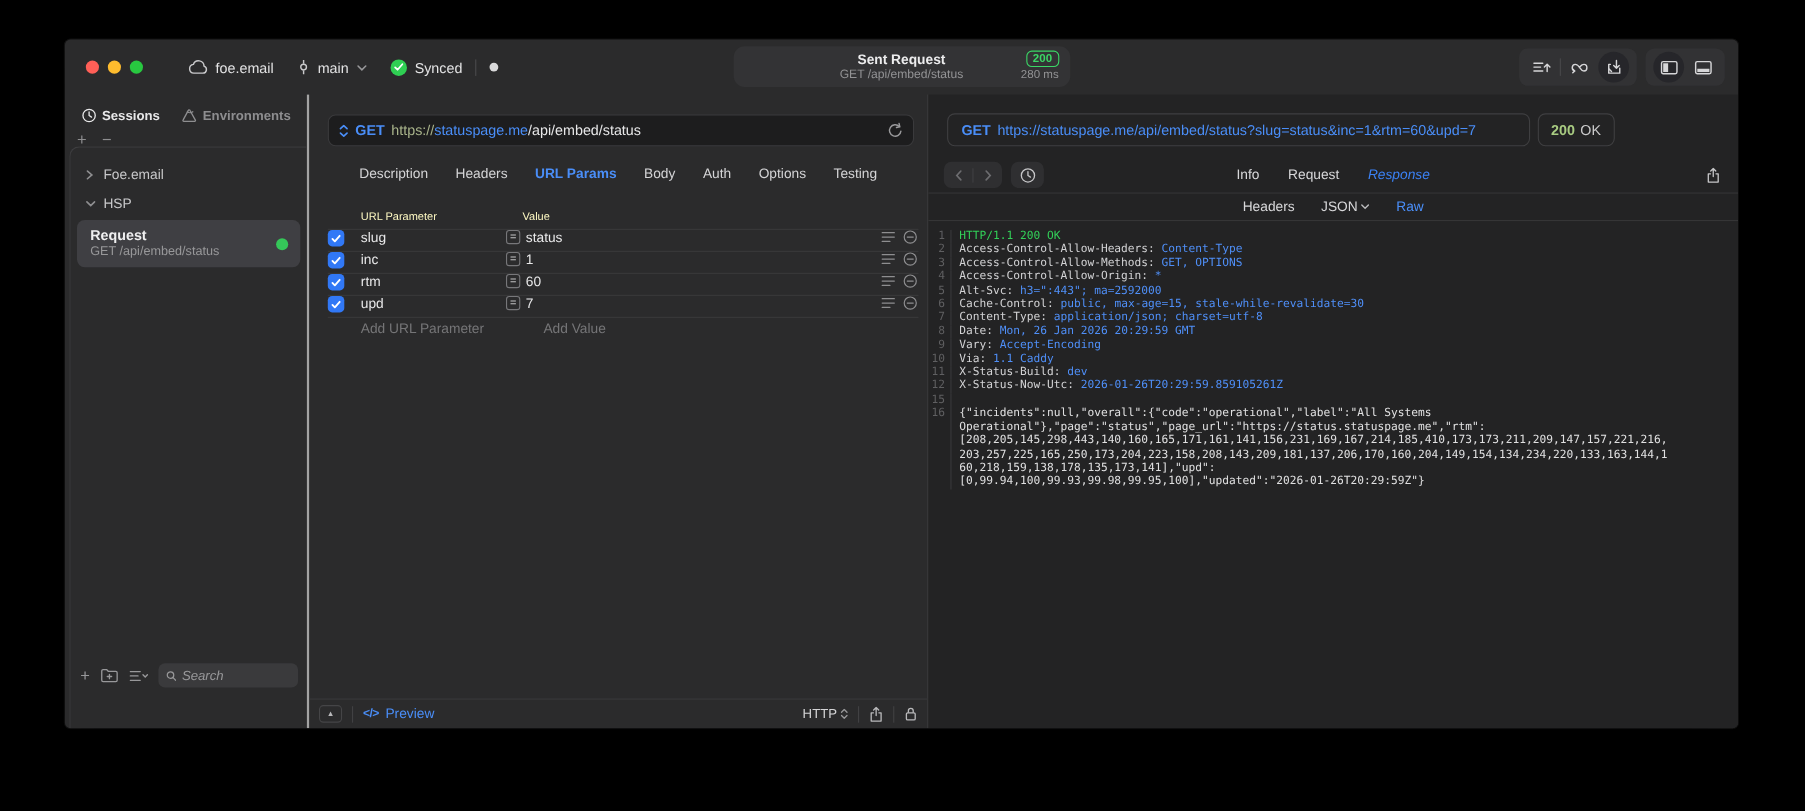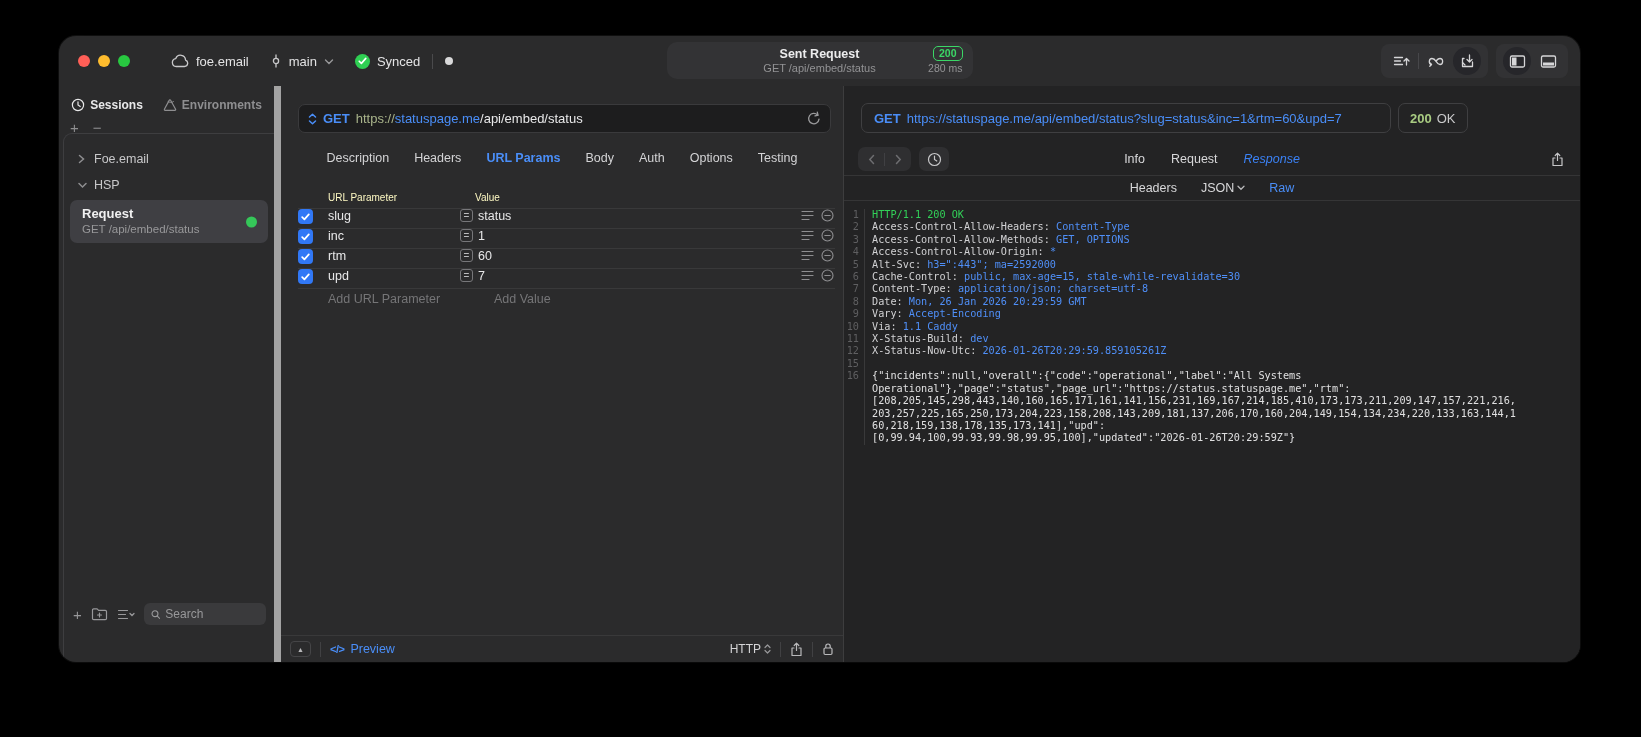--- a/index.html
+++ b/index.html
@@ -1,18 +1,18 @@
 <!DOCTYPE html>
 <html><head>
 <meta charset="utf-8">
 <style>
   * { margin:0; padding:0; box-sizing:border-box; }
   html,body { width:1641px; height:737px; overflow:hidden; background:#000; font-family:"Liberation Sans","DejaVu Sans",sans-serif; }
   .stage { position:relative; width:1641px; height:737px; background:#000; }
-  .window { position:absolute; left:59px; top:36px; width:1521px; height:626px; background:#2b2b2c; border-radius:17px; overflow:hidden; box-shadow:0 25px 70px rgba(0,0,0,.65), 0 0 0 1px rgba(255,255,255,.07); }
+  .window { position:absolute; left:59px; top:36px; width:1521px; height:626px; background:#2b2b2c; border-radius:5px; overflow:hidden; box-shadow:0 25px 70px rgba(0,0,0,.65), 0 0 0 1px rgba(255,255,255,.07); }
 
   
   .titlebar { position:relative; height:50px; }
   .traffic { position:absolute; left:19px; top:19px; display:flex; gap:8px; }
   .traffic span { width:12px; height:12px; border-radius:50%; }
   .tl-red{background:#ff5f57}.tl-yellow{background:#febc2e}.tl-green{background:#28c840}
   .proj { position:absolute; left:112px; top:0; height:50px; display:flex; align-items:center; gap:7px; color:#e3e3e4; font-size:13px; }
   .proj .icon { display:flex; color:#c9c9cb; }
   .proj .sep { width:1px; height:15px; background:#4a4a4c; margin:0 5px; }
   .proj .gap { width:7px; }
@@ -28,41 +28,41 @@
   .cp-ms { font-size:10.5px; color:#939395; }
 
   .tb-actions { position:absolute; right:12px; top:8px; display:flex; gap:8px; }
   .act-pill { height:34px; background:#323234; border-radius:8px; display:flex; align-items:center; padding:0 5px; color:#d6d6d8; }
   .act-btn { width:30px; height:28px; display:flex; align-items:center; justify-content:center; border-radius:50%; }
   .act-btn.circled { background:#26262a; width:28px; height:28px; margin:0 2px; }
   .act-sep { width:1px; height:16px; background:#47474a; margin:0 2px; }
 
   
   .content { position:absolute; top:50px; left:0; right:0; bottom:0; display:flex; }
-  .sidebar { width:222px; flex:none; position:relative; border-right:7px solid #a3a3a3; }
+  .sidebar { width:222px; flex:none; position:relative; border-right:2px solid #a3a3a3; }
   .editor { width:563px; flex:none; position:relative; border-right:1px solid #3d3d3e; }
   .viewer { flex:1; background:#232324; display:flex; flex-direction:column; position:relative; }
 
   
   .sb-tabs { height:34px; display:flex; align-items:center; justify-content:center; gap:20px; padding-top:4px; }
   .sb-tab { display:flex; align-items:center; gap:5px; font-size:12px; font-weight:700; color:#8e8e90; }
   .sb-tab.active { color:#e8e8e9; }
   .sb-pm { position:absolute; top:33px; left:11px; display:flex; gap:14px; color:#8e8e90; font-size:15px; z-index:2; }
   .sb-panel { position:absolute; left:4px; right:0; top:47px; bottom:0; border-top:1px solid #3e3e40; border-left:1px solid #3e3e40; border-top-left-radius:9px; }
   .tree { padding-top:12px; }
   .tree-row { display:flex; align-items:center; gap:7px; height:26px; padding:0 14px; color:#c8c8ca; font-size:12.5px; }
   .tree-row .chev { color:#8e8e90; display:flex; width:9px; }
   .req-card { margin:2px 6px 0 6px; background:#3f3f43; border-radius:7px; padding:6px 10px 7px 12px; position:relative; }
   .req-card .t { font-size:13px; font-weight:700; color:#f0f0f1; line-height:16px; }
   .req-card .s { font-size:11.5px; color:#98989a; line-height:14px; }
   .req-dot { position:absolute; right:11px; top:50%; transform:translateY(-50%); width:11px; height:11px; border-radius:50%; background:#35c759; }
   .sb-foot { position:absolute; left:9px; right:8px; bottom:36px; height:24px; display:flex; align-items:center; gap:9px; color:#98989a; }
   .sb-foot .fbtn { display:flex; align-items:center; }
   .search-pill { flex:1; height:22px; background:#3a3a3c; border-radius:6px; display:flex; align-items:center; padding:0 7px; gap:5px; }
-  .search-pill input { border:none; outline:none; background:transparent; color:#d6d6d8; font-size:12px; width:100%; font-family:inherit; }
+  .search-pill input { border:none; outline:none; background:transparent; color:#d6d6d8; font-size:12px; width:100%; font-family:inherit;font-style:italic; }
   .search-pill input::placeholder { color:#98989a; }
 
   
   .url-pill { position:absolute; left:17px; right:12px; top:18px; height:29px; background:#1d1d1e; border:1px solid #3a3a3c; border-radius:7px; display:flex; align-items:center; padding:0 9px; gap:6px; font-size:13px; }
   .m-stepper { color:#4a8ef8; display:flex; }
   .m-get { color:#4a8ef8; font-weight:700; }
   .u-scheme { color:#a9b48b; } .u-host { color:#4a8ef8; } .u-path { color:#e8e8e9; }
   .u-refresh { margin-left:auto; color:#9a9a9c; display:flex; }
   .e-tabs { position:absolute; left:0; right:0; top:57px; height:30px; display:flex; align-items:center; justify-content:center; gap:25px; }
   .e-tab { font-size:12.5px; color:#d4d4d6; }

